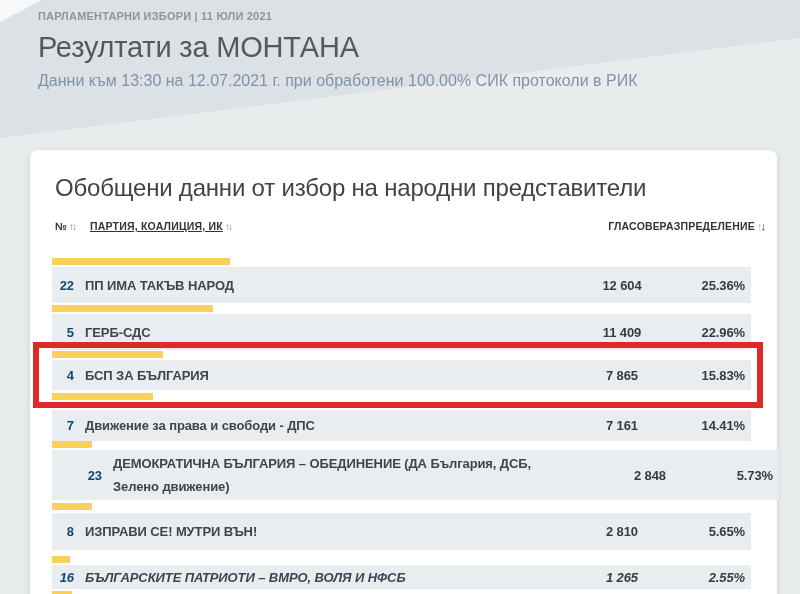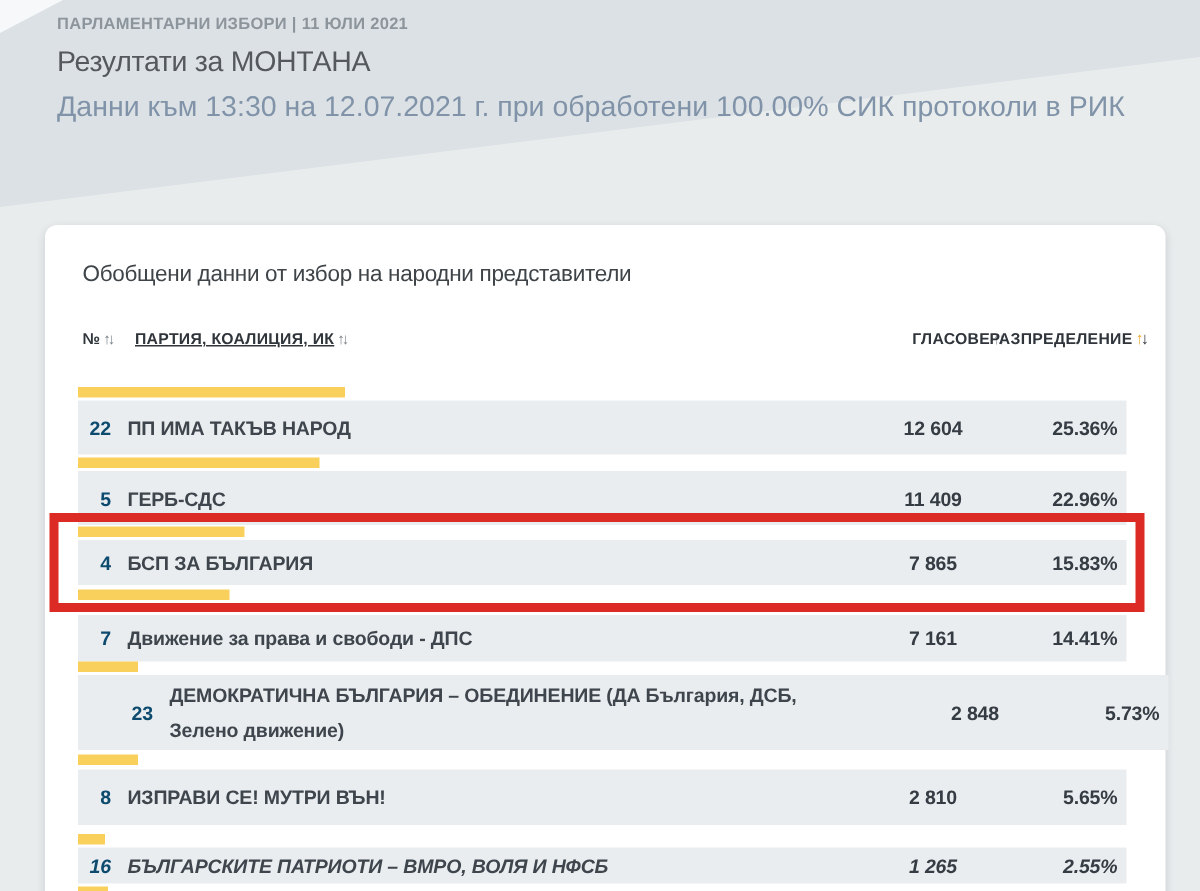--- a/index.html
+++ b/index.html
@@ -15,31 +15,31 @@
     background:#dce1e5;
     clip-path:polygon(0 0, 800px 0, 800px 38px, 0 138px);
   }
   .corner{
     position:absolute; top:0; left:0; width:0; height:0;
     border-top:22px solid #f6f8f9; border-right:42px solid transparent;
   }
   
   .page-header{position:absolute; left:38px; top:10px; z-index:2;}
   .eyebrow{font-size:11px; font-weight:bold; color:#8d959c; letter-spacing:.2px;}
-  .page-title{margin-top:9px; font-size:19px; font-weight:400; color:#55595e; letter-spacing:-0.2px;}
-  .page-subtitle{margin-top:8px; font-size:19px; color:#8093a8;text-align:center;}
+  .page-title{margin-top:9px; font-size:29px; font-weight:400; color:#55595e; letter-spacing:-0.2px;}
+  .page-subtitle{margin-top:8px; font-size:16px; color:#8093a8;text-align:center;}
   
   .card{
     position:absolute; left:30px; top:150px; width:747px; height:470px;
     background:#ffffff; border-radius:8px;
     box-shadow:0 2px 6px rgba(40,50,60,.16);
   }
   .section-title{
     position:absolute; left:25px; top:24px;
-    font-size:15px; color:#3f4448; letter-spacing:-0.2px;
+    font-size:24px; color:#3f4448; letter-spacing:-0.2px;
   }
   
   .thead{
     position:absolute; left:22px; top:70px; width:712px; height:16px;
     font-size:10.5px; font-weight:bold; color:#2f353a; letter-spacing:.2px;
   }
   .thead .h{position:absolute; top:0; white-space:nowrap; cursor:pointer;}
   .h-num{left:3px;}
   .h-party{left:38px;text-decoration:underline;}
   .h-votes{right:96px;}

